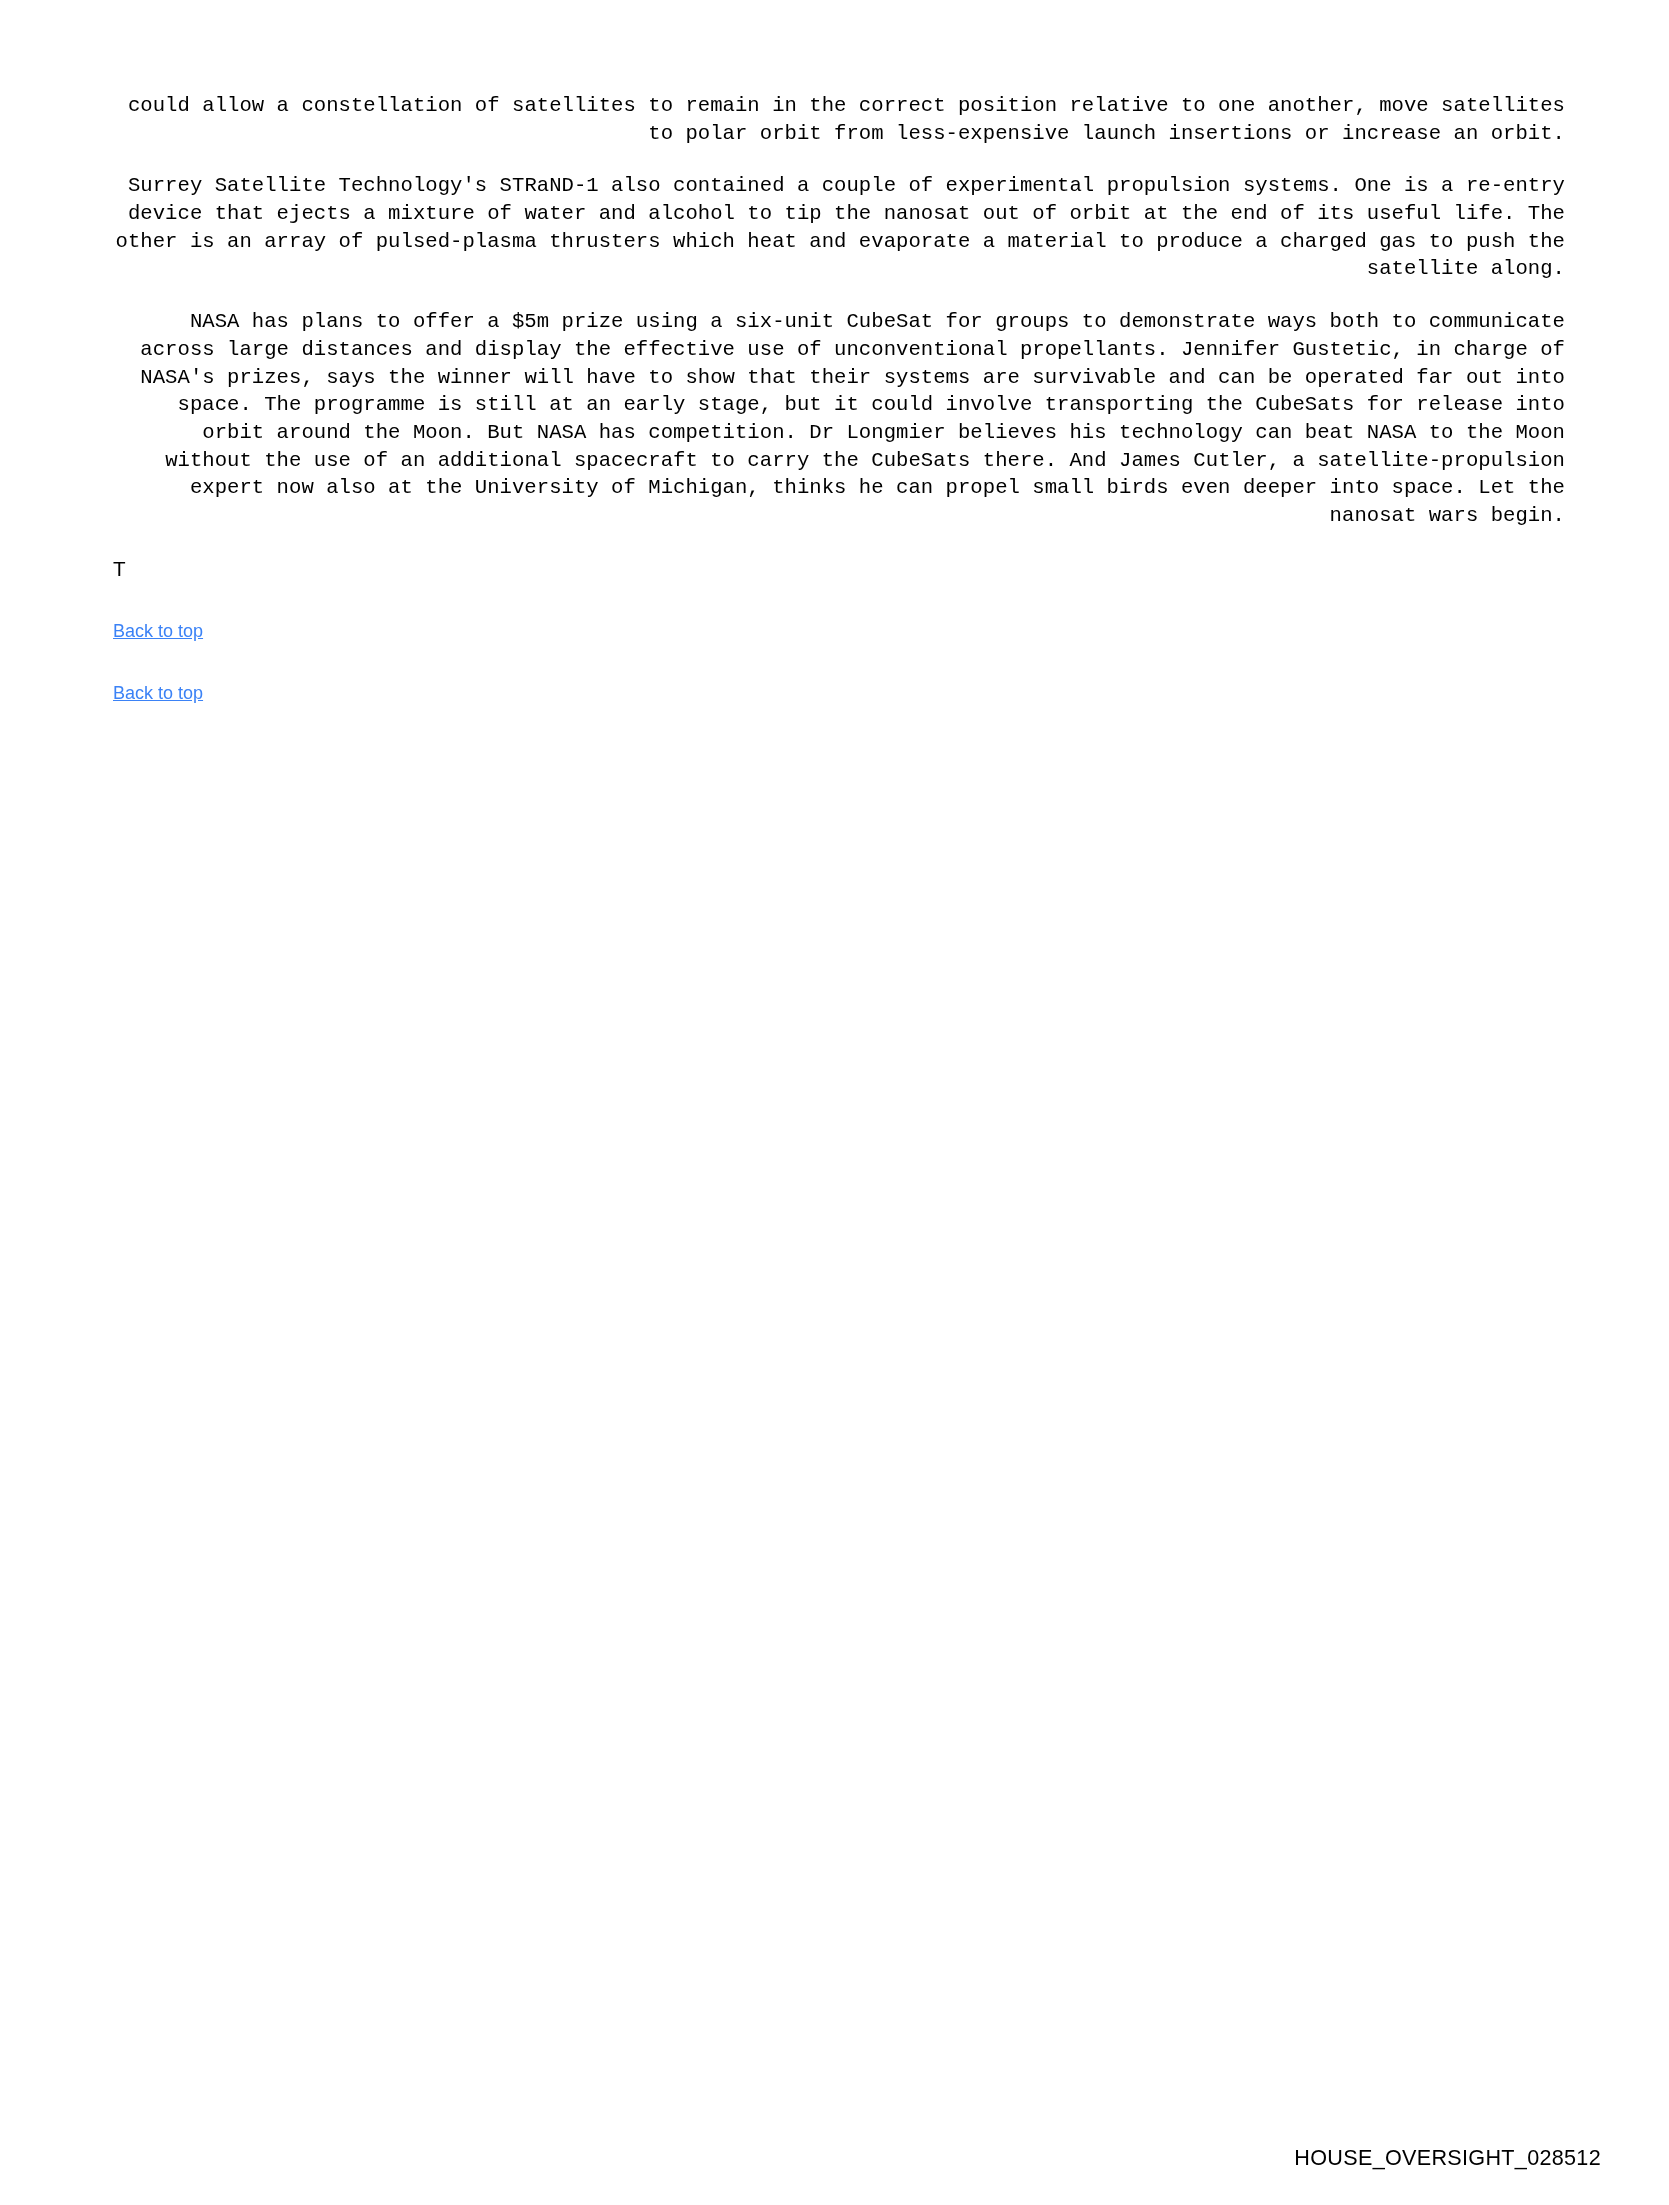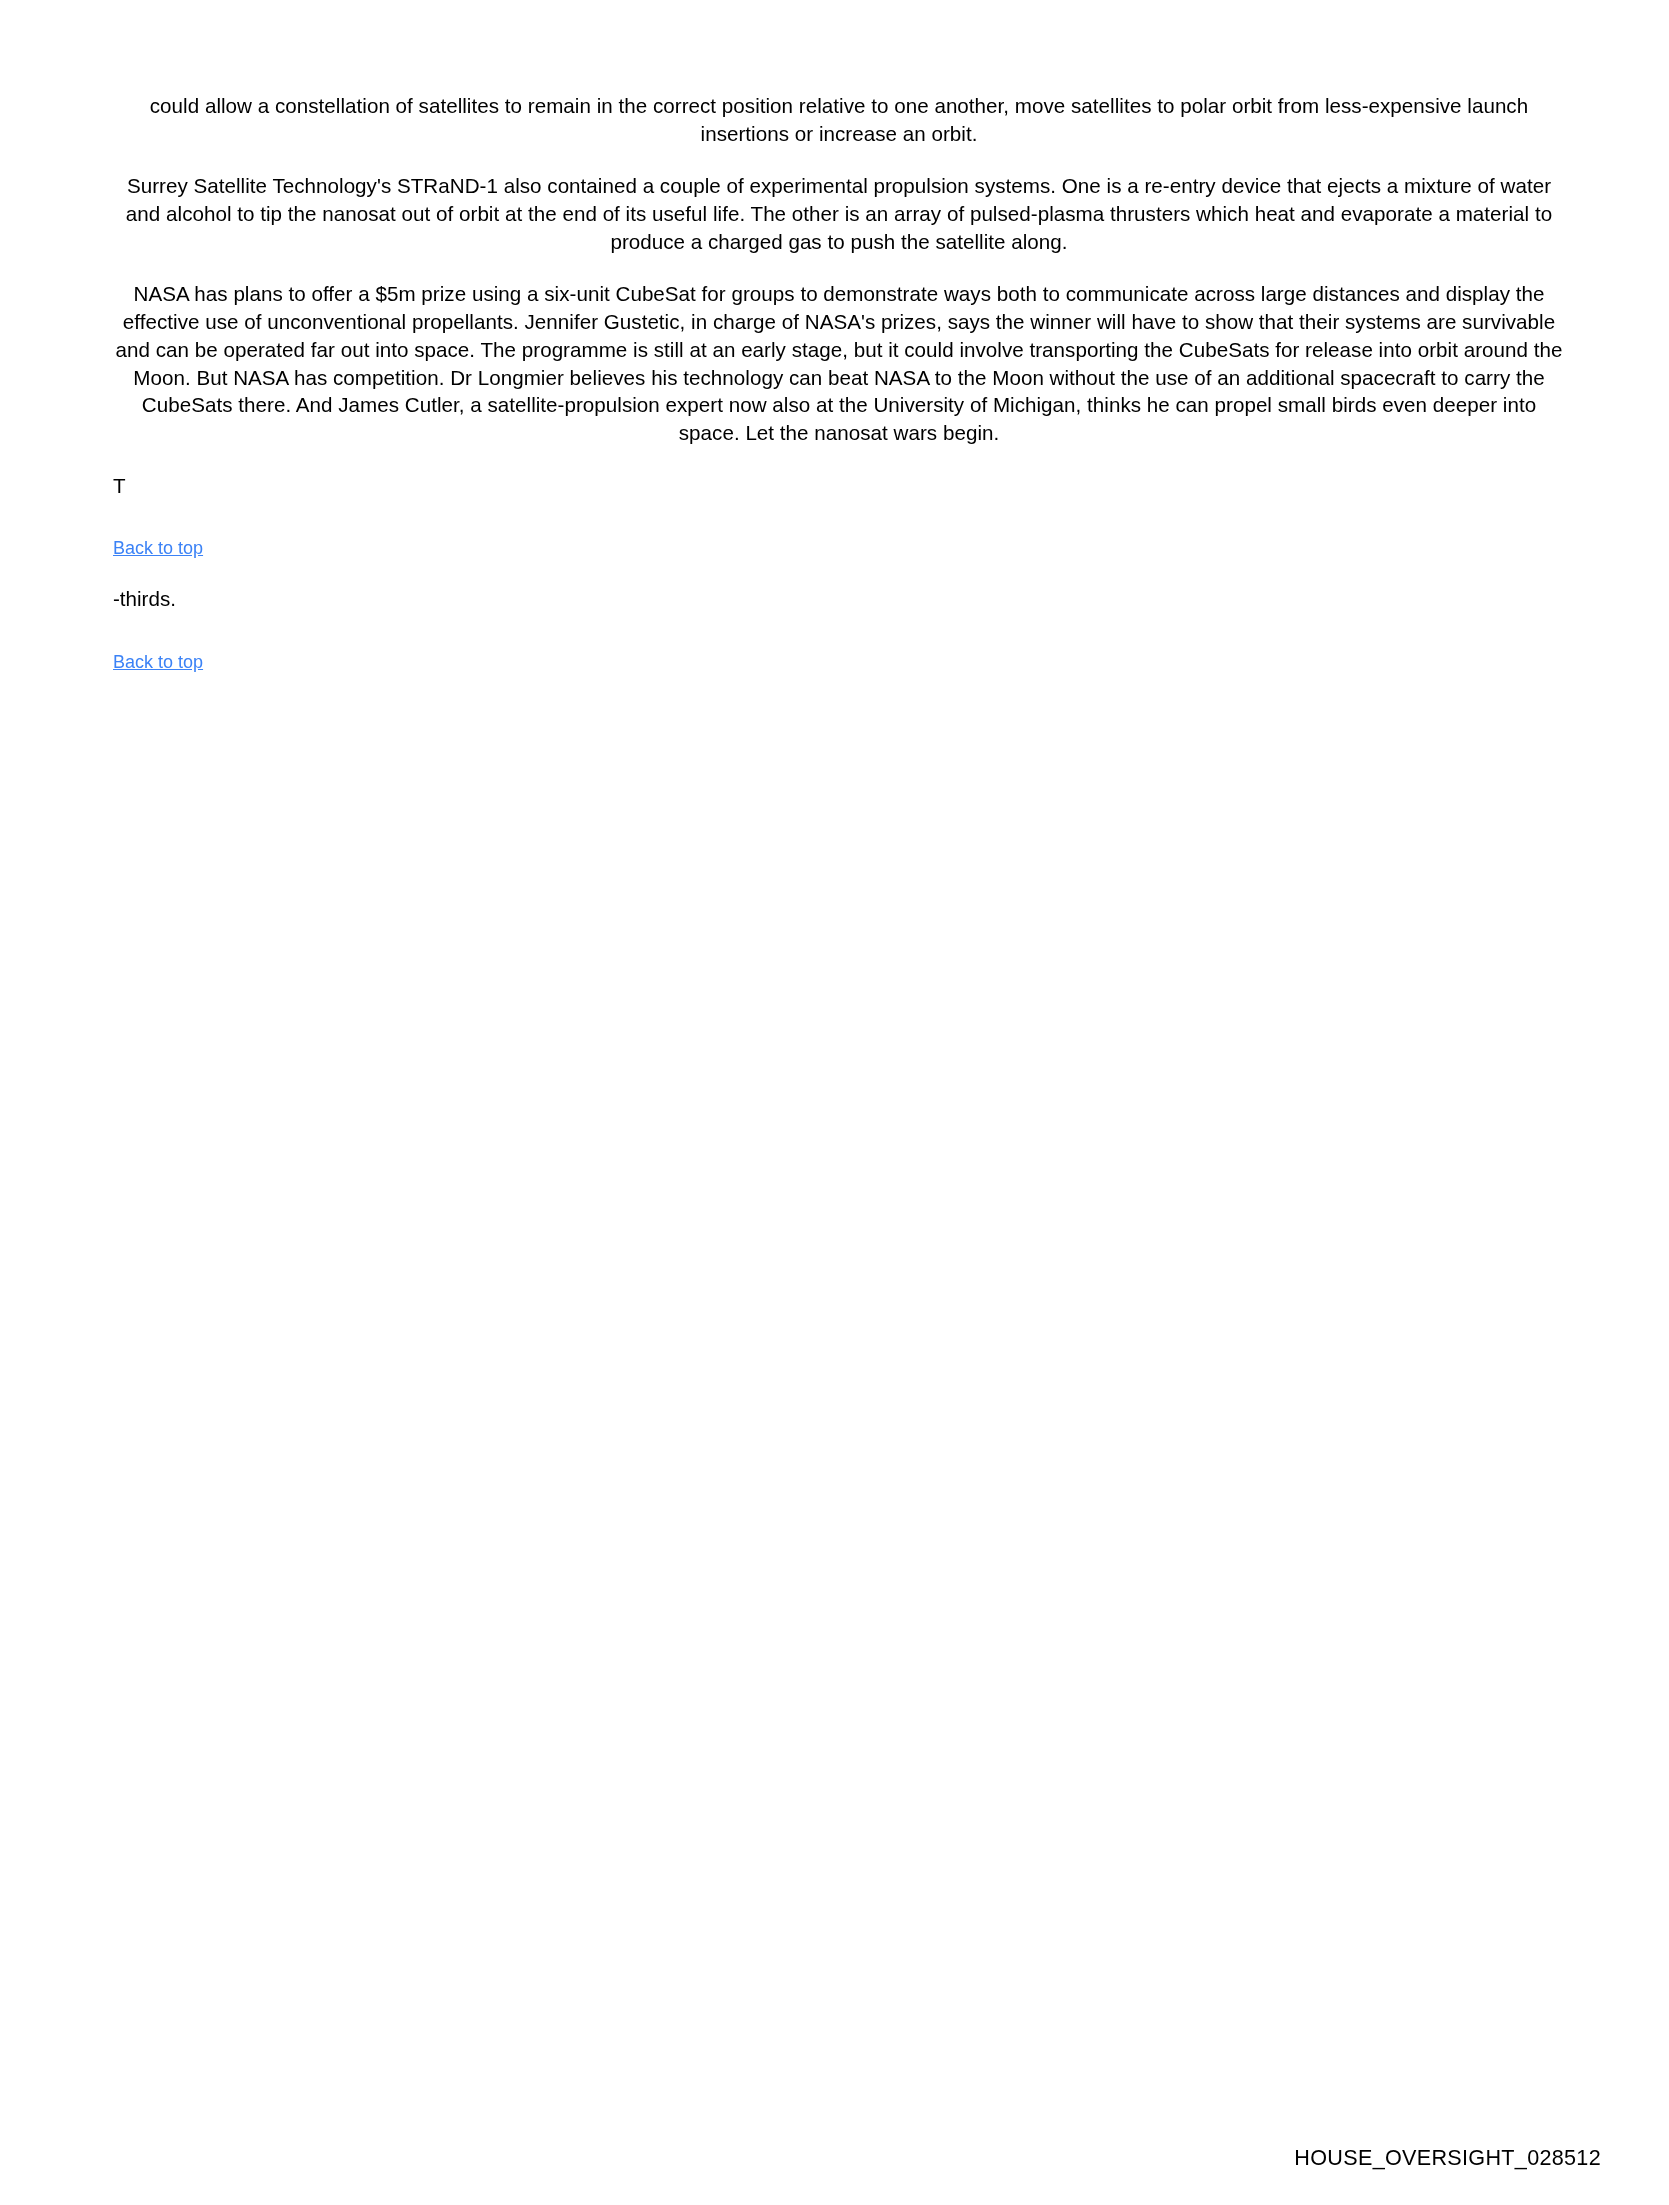--- a/index.html
+++ b/index.html
@@ -28,22 +28,23 @@
     position: absolute;
     left: 113px;
     top: 92px;
     width: 1452px;
   }
   p.para {
     margin: 0 0 25px 0;
     font-size: 20.6px;
     line-height: 1.345;
     color: #000000;
-    text-align: center;
+    text-align: right;
     letter-spacing: 0.03px;
+    font-family: Liberation Mono, monospace;
   }
   p.short {
     margin: 0 0 25px 0;
     font-size: 20.6px;
     line-height: 1.345;
     color: #000000;
   }
   a.backlink {
     display: inline-block;
     font-size: 18px;
@@ -74,21 +75,20 @@
     <p class="para">Surrey Satellite Technology's STRaND-1 also contained a couple of experimental propulsion systems. One is a re-entry device that ejects a mixture of water and alcohol to tip the nanosat out of orbit at the end of its useful life. The other is an array of pulsed-plasma thrusters which heat and evaporate a material to produce a charged gas to push the satellite along.</p>
 
     <p class="para">NASA has plans to offer a $5m prize using a six-unit CubeSat for groups to demonstrate ways both to communicate across large distances and display the effective use of unconventional propellants. Jennifer Gustetic, in charge of NASA's prizes, says the winner will have to show that their systems are survivable and can be operated far out into space. The programme is still at an early stage, but it could involve transporting the CubeSats for release into orbit around the Moon. But NASA has competition. Dr Longmier believes his technology can beat NASA to the Moon without the use of an additional spacecraft to carry the CubeSats there. And James Cutler, a satellite-propulsion expert now also at the University of Michigan, thinks he can propel small birds even deeper into space. Let the nanosat wars begin.</p>
 
     <p class="short">T</p>
 
     <div>
       <a class="backlink" href="#">Back to top</a>
     </div>
 
-    <p class="short">-thirds.</p>
 
     <div>
       <a class="backlink" href="#">Back to top</a>
     </div>
 
   </div>
 
   <div class="footer-stamp">HOUSE_OVERSIGHT_028512</div>
 
 </div>

